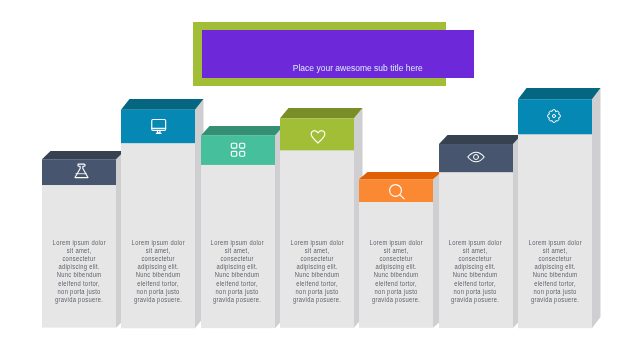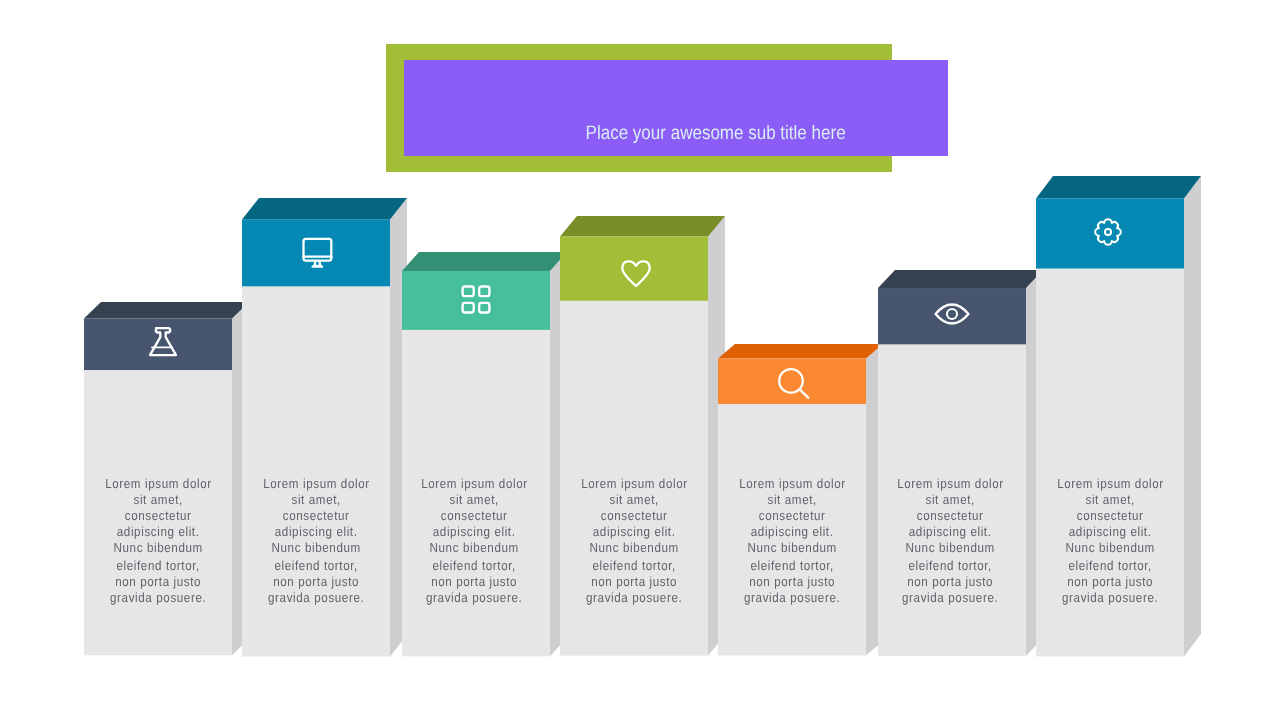--- a/index.html
+++ b/index.html
@@ -148,18 +148,18 @@
             <circle cx="8" cy="8" r="1.55" stroke-width="1.0"></circle>
           </g>
         </svg>
         <div class="desc" style="top: 151.321px; color: rgb(94, 98, 106);">
           <span>Lorem ipsum dolor sit amet, consectetur adipiscing elit. Nunc bibendum eleifend tortor, non porta justo gravida posuere.</span>
         </div>
       </div>
     </div>
 
   <div class="title-outer" style="background: rgb(162, 190, 54);">
-    <div class="title-inner" style="background: #8b5cf6; padding-left: 36px;">
+    <div class="title-inner" style="background: #6d28d9; padding-left: 36px;">
       <span class="title-text" style="color: rgb(217, 238, 246);">Place your awesome sub title here</span>
     </div>
   </div>
 
 </div>
 
 </body></html>

